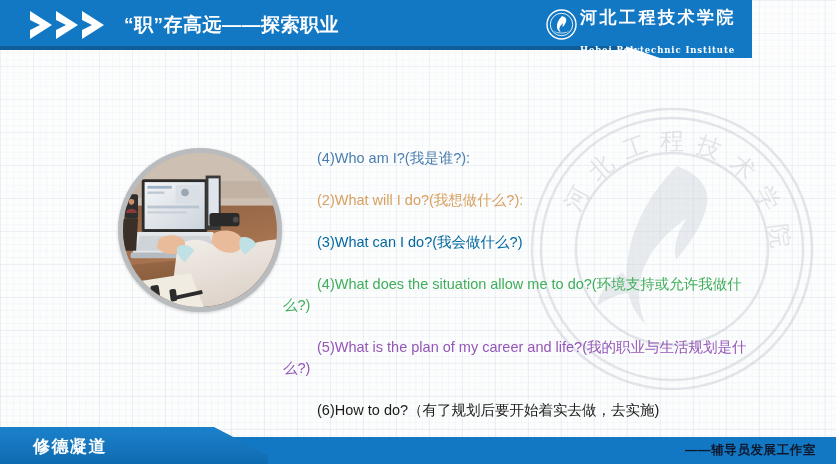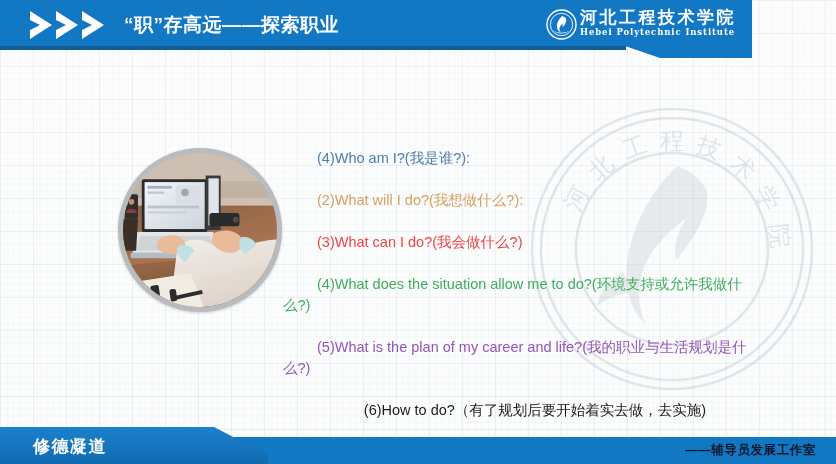--- a/index.html
+++ b/index.html
@@ -85,21 +85,21 @@
   }
   #brand-emblem{ width:31px; height:31px; flex:0 0 auto; }
   #brand-text{ display:flex; flex-direction:column; line-height:1; }
   #brand-cn{
     color:#ffffff; font-size:17px; font-weight:bold;
     letter-spacing:2.5px; white-space:nowrap;
     font-family:"DejaVu Serif","Liberation Serif",serif;
   }
   #brand-en{
     color:#ffffff; font-size:8.5px; font-weight:bold;
-    letter-spacing:.9px; white-space:nowrap; margin-top:2px;
+    letter-spacing:.9px; white-space:nowrap; margin-top:20px;
     font-family:"DejaVu Serif","Liberation Serif",serif;
   }
 
   
   #headline{
     position:absolute; left:190px; top:72px;
     z-index:8;
     font-size:33px; color:#1a1a1a;
     letter-spacing:.5px;
     line-height:40px;
@@ -128,21 +128,21 @@
   .bullet{
     font-size:14.5px;
     line-height:21px;
     margin-bottom:21px;
     text-indent:34px;
     word-break:break-word;
   }
   .bullet:last-child{ margin-bottom:0; }
   .bullet.b4{ }
   .bullet.b5{ }
-  .bullet.b6{ font-size:14.5px;text-align:center; }
+  .bullet.b6{ font-size:14.5px; }
 
   
   #footer{
     position:absolute; left:0; bottom:0;
     width:836px; height:37px;
     z-index:5;
   }
   #footer-bar{
     position:absolute; left:0; bottom:0; width:836px; height:27px;
     background:#1278c4;
@@ -337,21 +337,21 @@
         <path d="M56 152 L84 146 L85 150 L57 156 Z" fill="#2c2c2c"></path>
 
         <path d="M-4 70 L16 70 L14 104 L-2 104 Z" fill="#3a3028"></path>
       </svg>
     </div>
   </div>
 
   <div id="bullets">
     <div class="bullet b1" style="color:#4a7eb0">(4)Who am I?(我是谁?):</div>
     <div class="bullet b2" style="color:#d8a160">(2)What will I do?(我想做什么?):</div>
-    <div class="bullet b3" style="color:#ef4444">(3)What can I do?(我会做什么?)</div>
+    <div class="bullet b3" style="color:#0369a1">(3)What can I do?(我会做什么?)</div>
     <div class="bullet b4" style="color:#3fae5a">(4)What does the situation allow me to do?(环境支持或允许我做什么?)</div>
     <div class="bullet b5" style="color:#9456b8">(5)What is the plan of my career and life?(我的职业与生活规划是什么?)</div>
     <div class="bullet b6" style="color:#1a1a1a">(6)How to do?（有了规划后要开始着实去做，去实施)</div>
   </div>
 
   <div id="footer">
     <div id="footer-bar"></div>
     <div id="footer-banner"></div>
     <div id="footer-slogan">修德凝道</div>
     <div id="footer-credit">——辅导员发展工作室</div>

